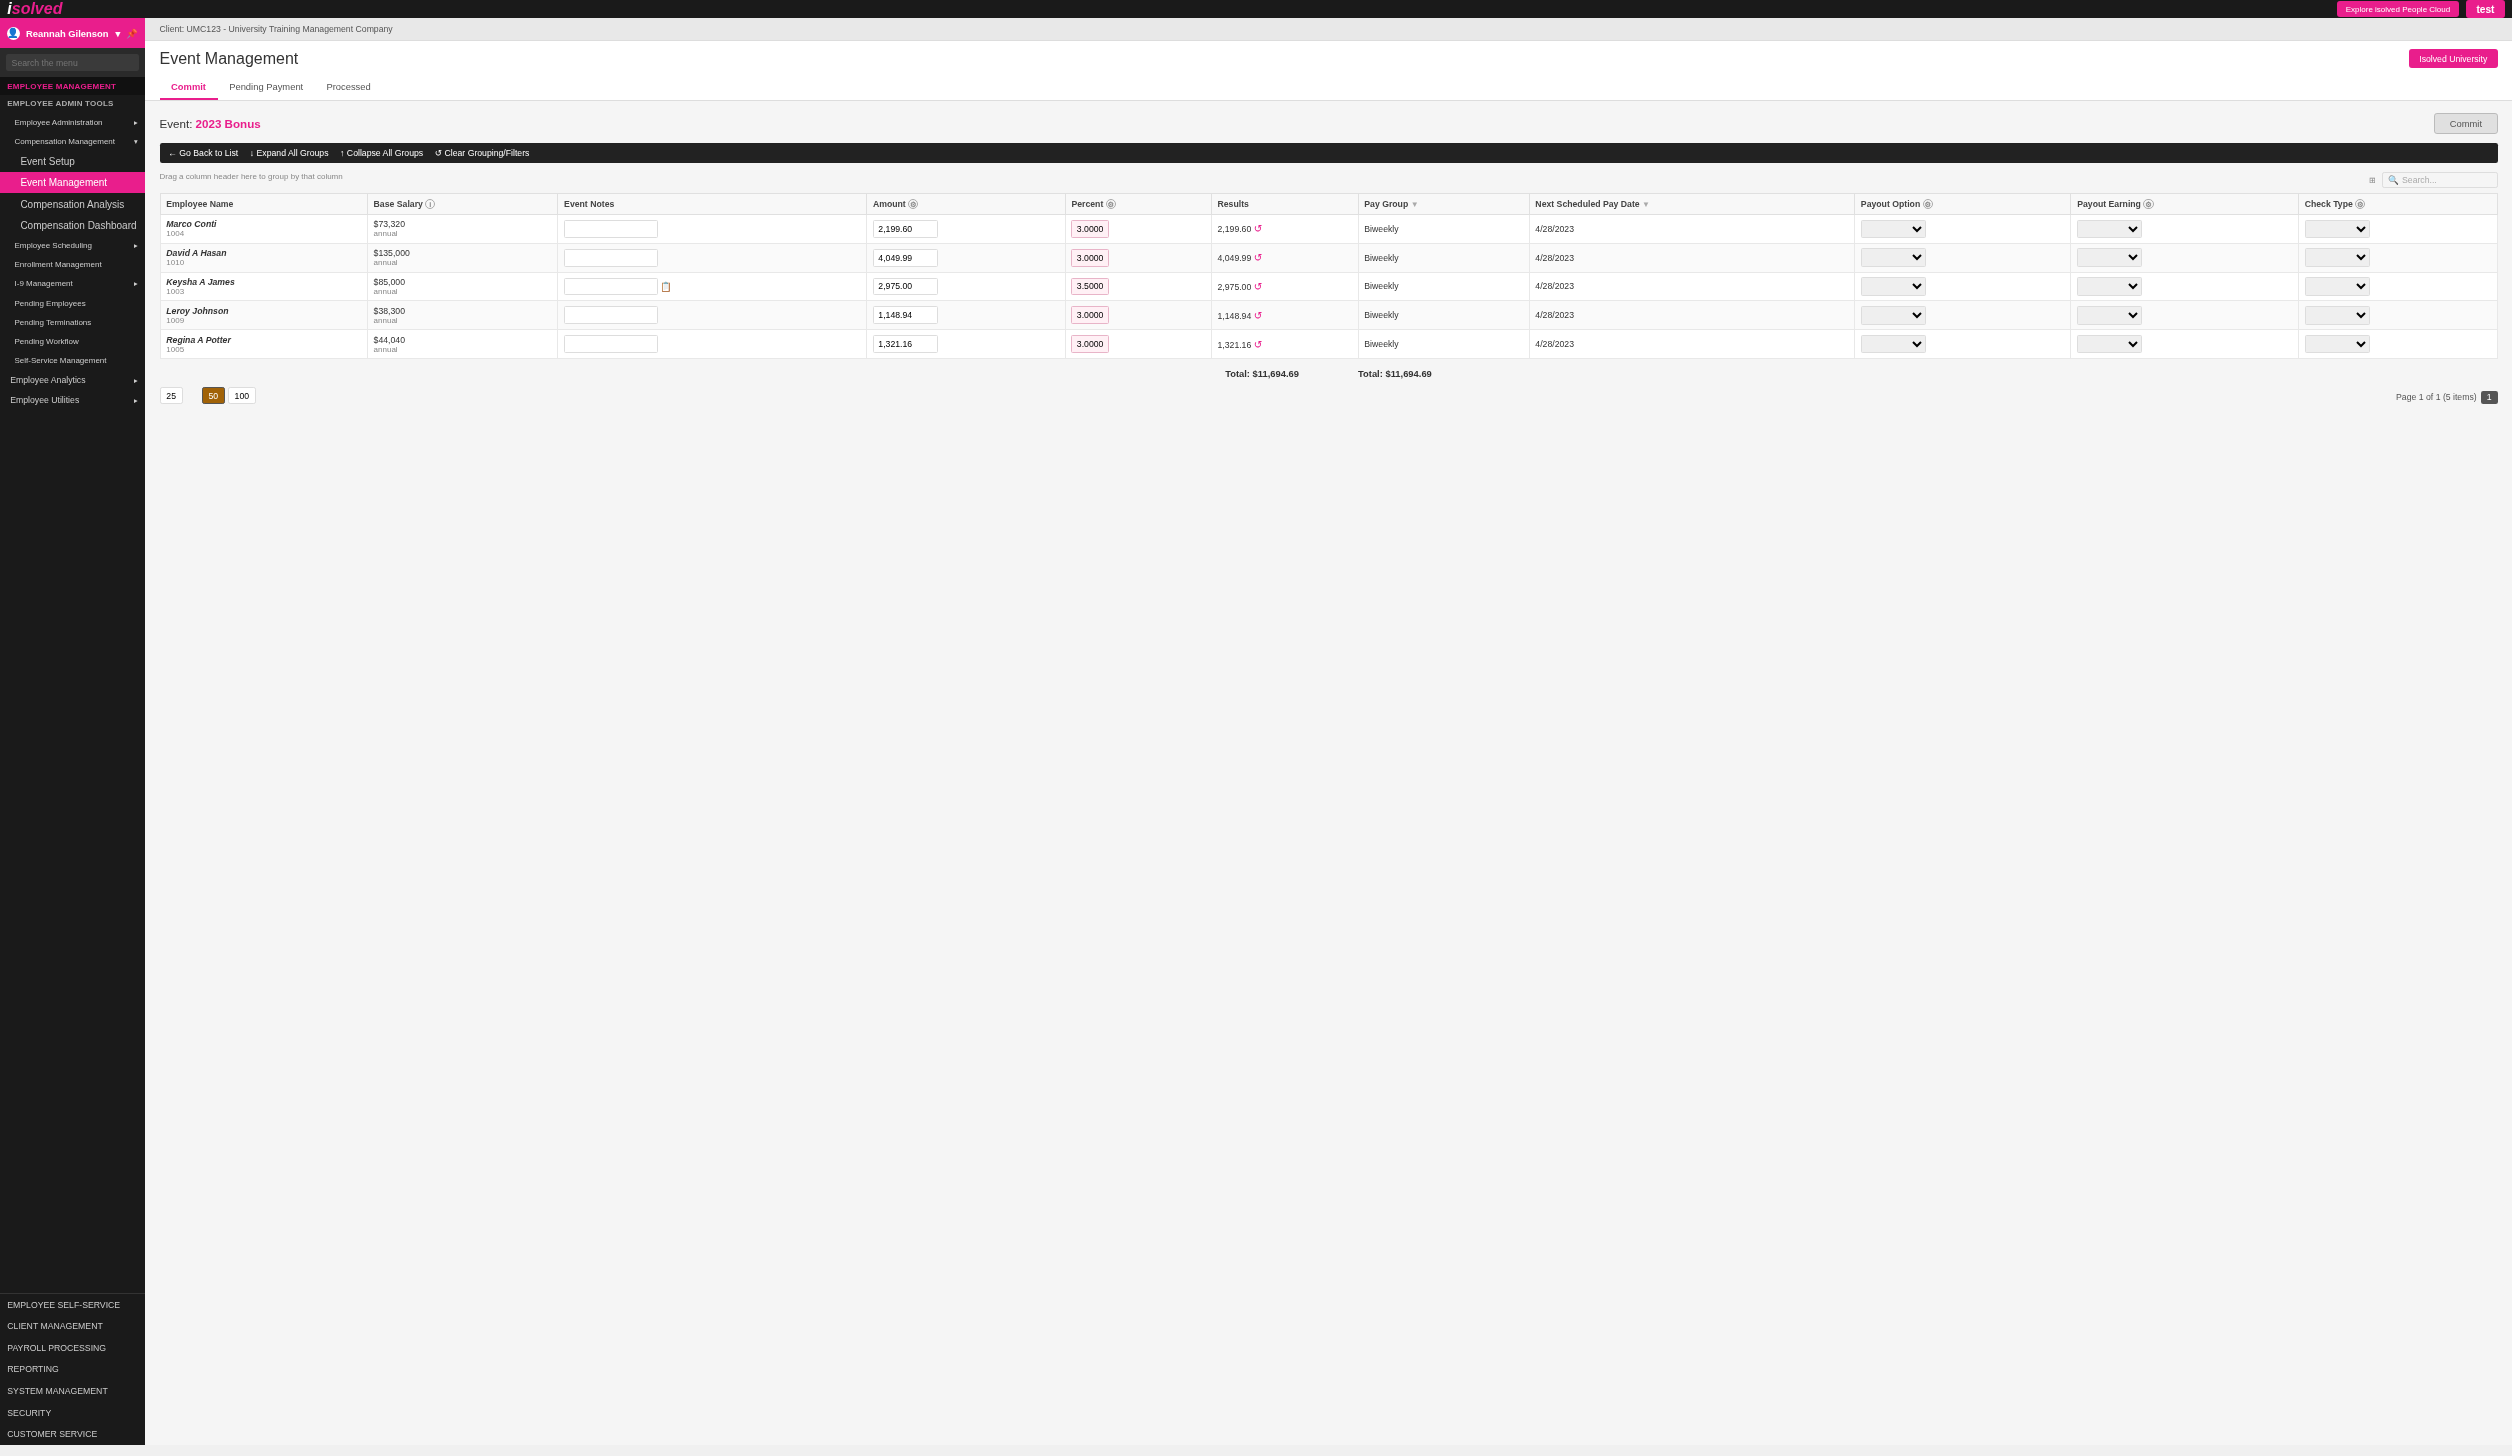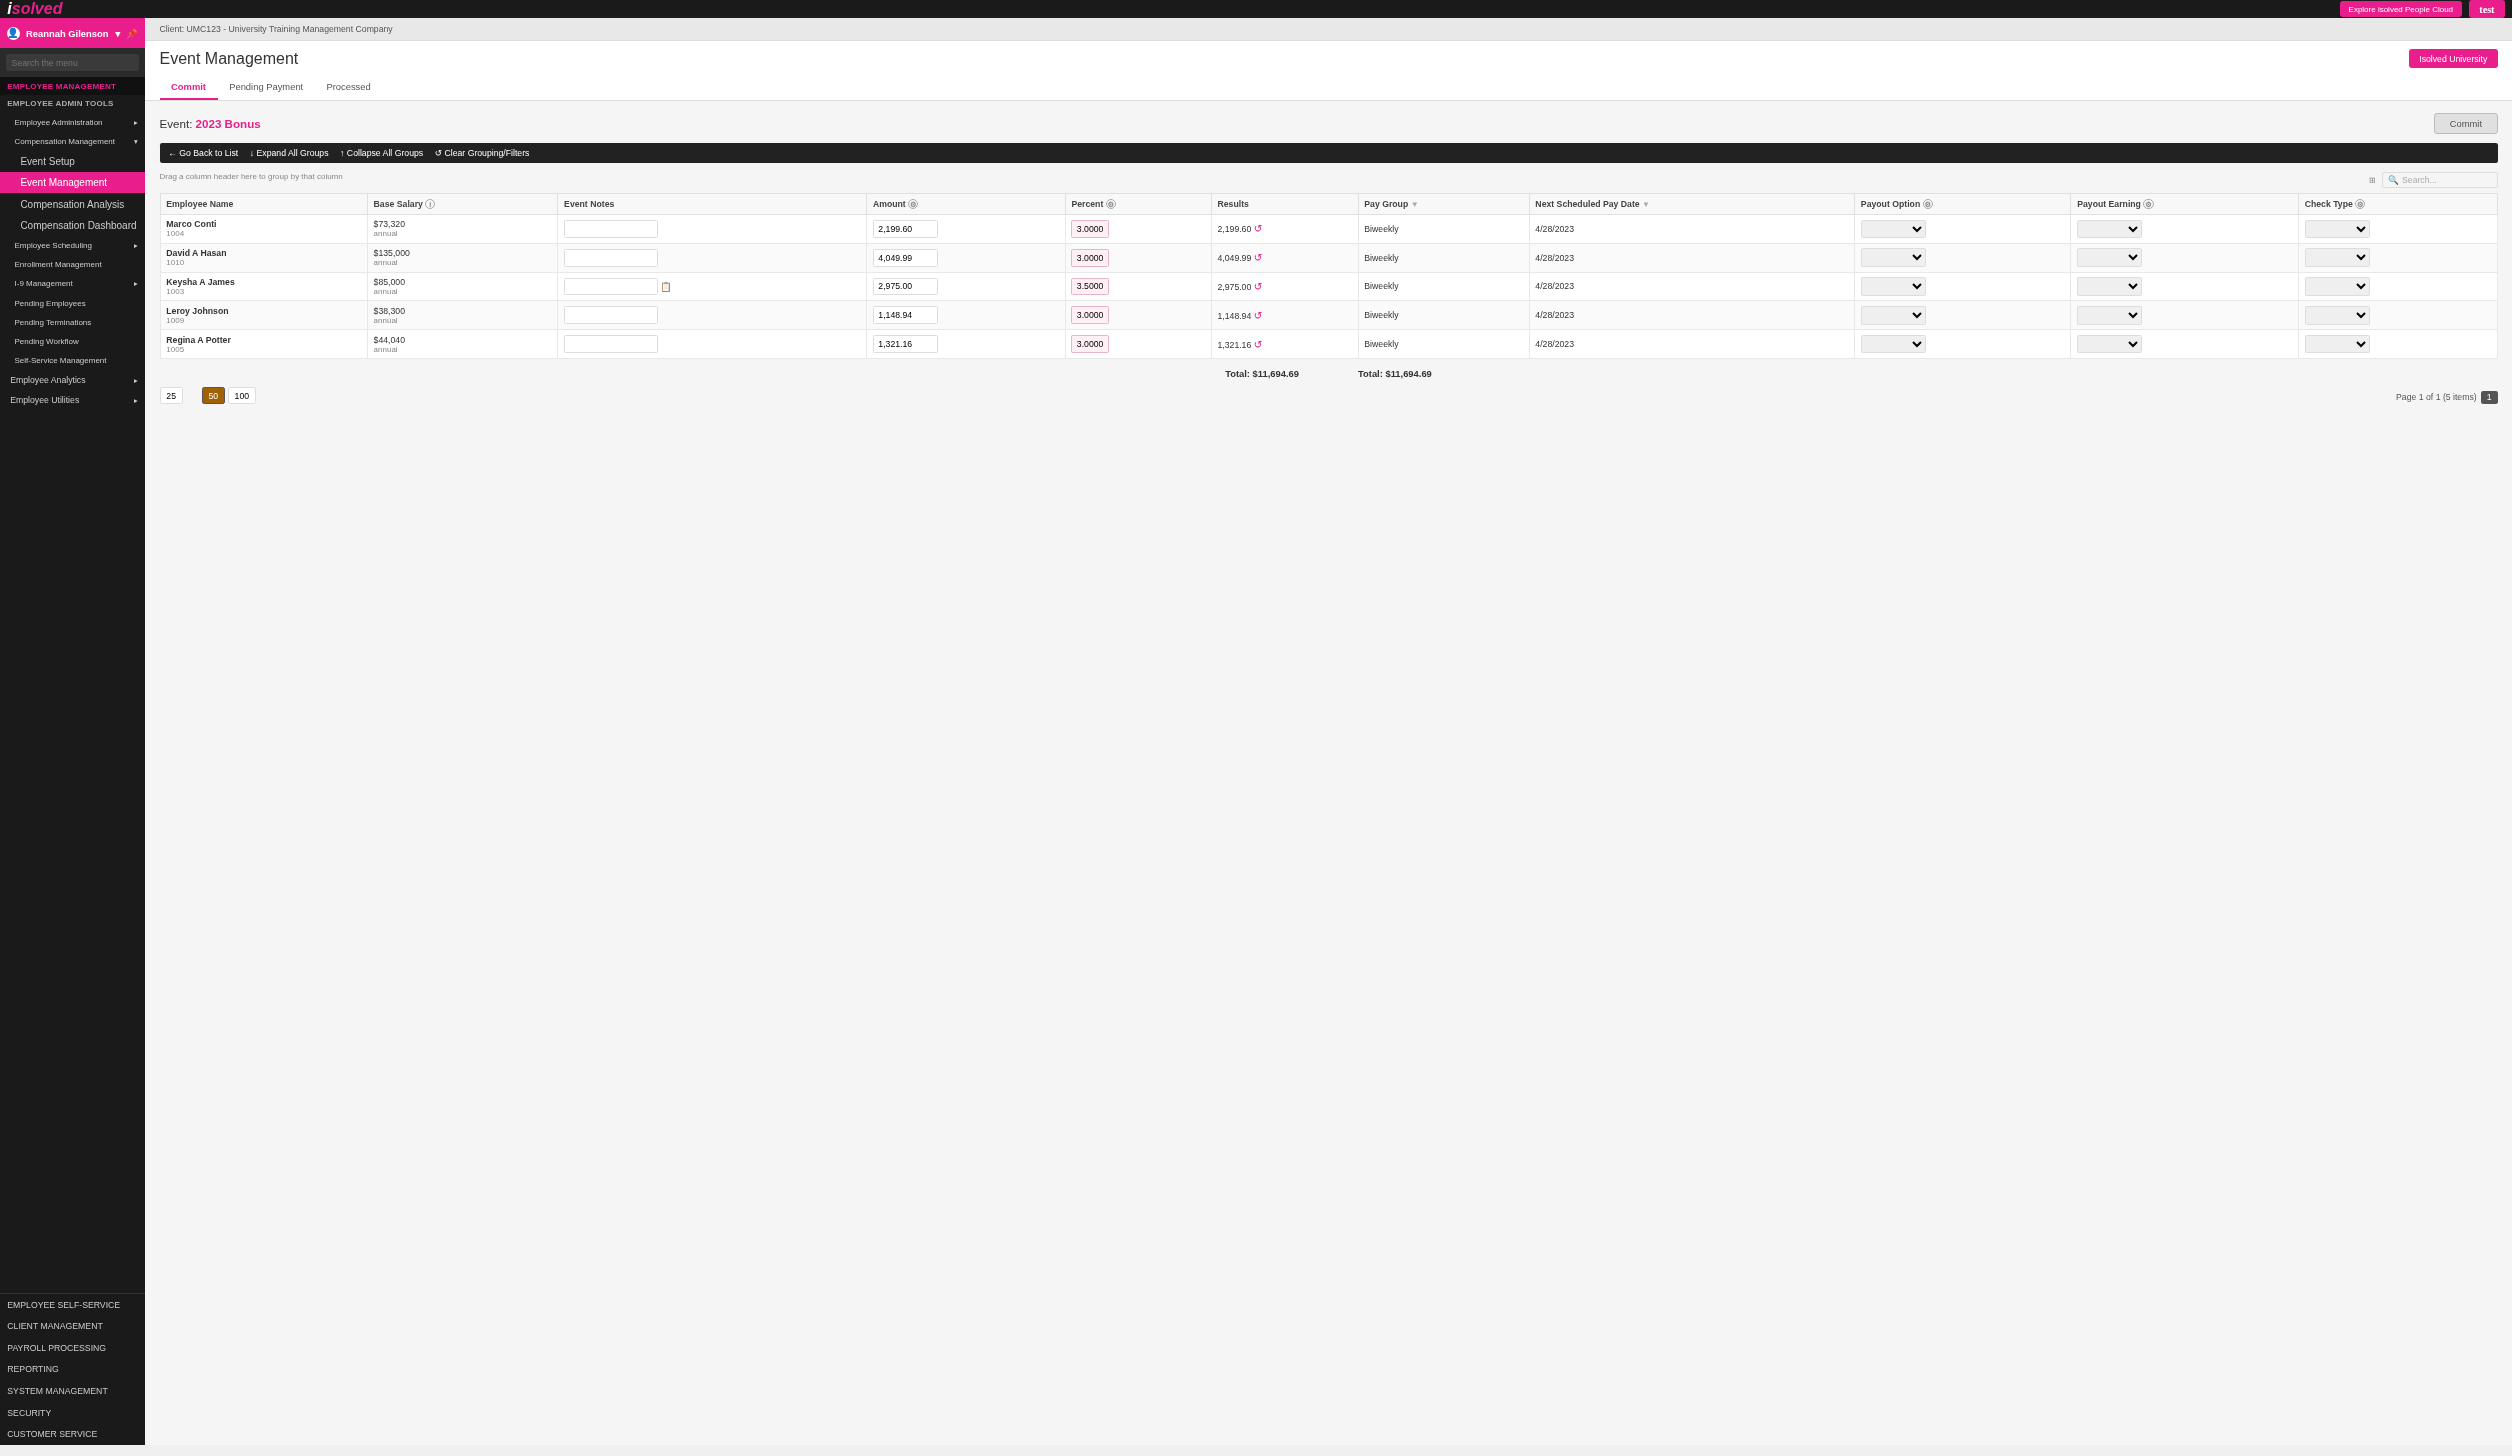--- a/index.html
+++ b/index.html
@@ -38,21 +38,20 @@
       align-items: center;
       gap: 3.6px;
     }
     .test-badge {
       background: #e91e8c;
       color: white;
       padding: 3.6px 10.2px;
       border-radius: 2.9px;
       font-size: 10.2px;
       font-weight: bold;
-      font-family: Liberation Serif, serif;
     }
 
     
     .layout {
       display: flex;
       height: calc(100vh - 29px);
     }
 
     
     .sidebar {
@@ -303,21 +302,21 @@
       padding: 2.9px 2.9px;
       font-size: 8px;
       border-radius: 1.5px;
       width: 65px;
     }
     .reset-icon {
       color: #e91e8c;
       cursor: pointer;
       font-size: 10.2px;
     }
-    .employee-name { font-weight: 600; }
+    .employee-name { font-weight: 600; font-style: italic; }
     .employee-id { color: #888; font-size: 8px; }
     .salary-amount { font-weight: 500; }
     .salary-type { color: #888; font-size: 8px; }
 
     .table-footer {
       display: flex;
       align-items: center;
       justify-content: center;
       padding: 8.7px 0 2.9px 0;
       font-size: 9.4px;

